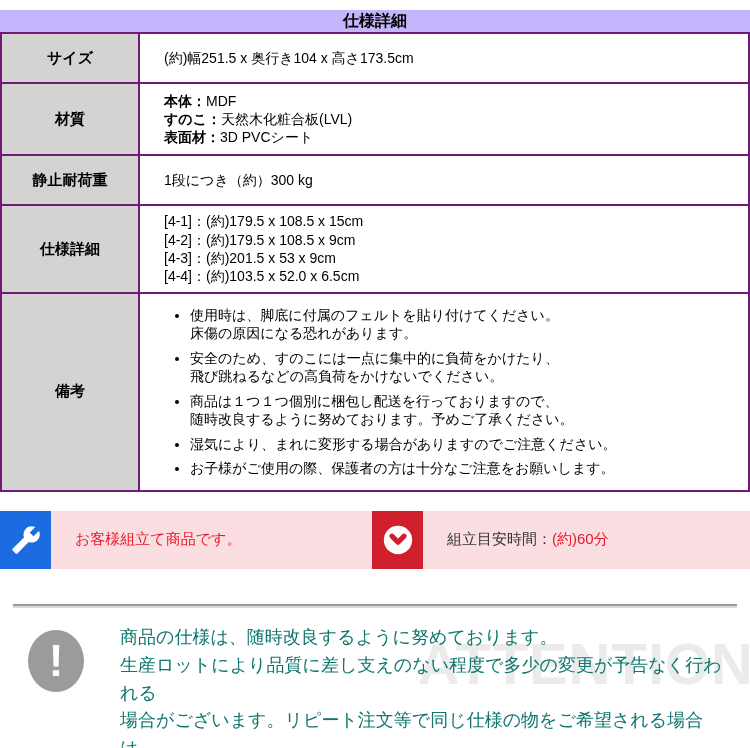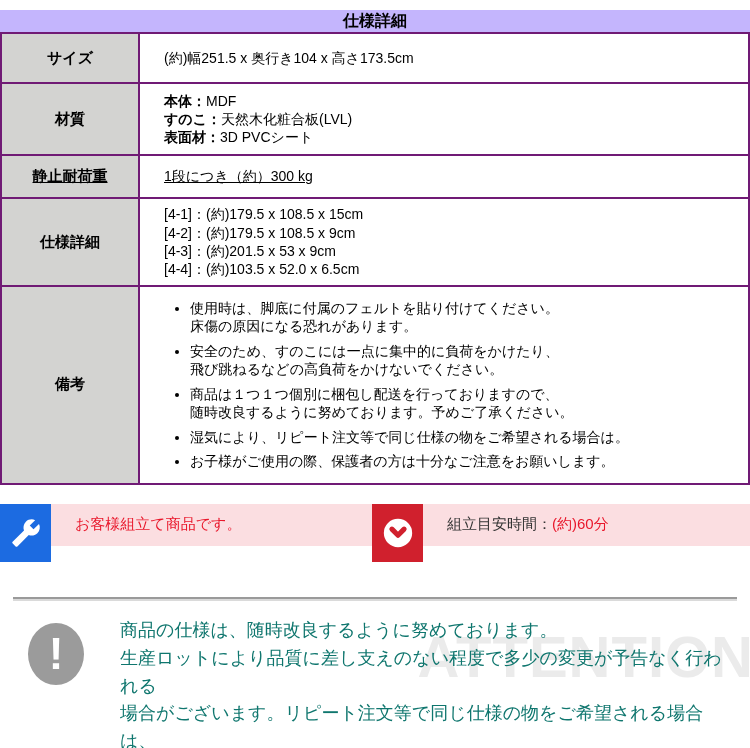--- a/index.html
+++ b/index.html
@@ -27,32 +27,32 @@
   table.spec-table th {
     width:138px; background:#d3d3d1; font-size:15px; font-weight:bold;
     text-align:center; vertical-align:middle; color:#000;
   }
   table.spec-table td {
     background:#fff; font-size:14px; padding:6px 10px 6px 24px;
     vertical-align:middle; line-height:1.3;
   }
   tr.row-size   { height:50px; }
   tr.row-material { height:72px; }
-  tr.row-load   { height:43px;text-decoration:underline; }
+  tr.row-load   { height:50px; }
   tr.row-package{ height:88px; }
   tr.row-notes  { height:187px; }
   .mat-line .mat-name { font-weight:bold; }
   .pkg-line { line-height:1.32; }
   ul.notes-list { margin:4px 0 4px 4px; padding-left:22px; }
   ul.notes-list li { margin:6px 0; line-height:1.32; }
   ul.notes-list li span { white-space:pre-line; }
 
   
   .callouts { display:flex; margin-top:19px; height:58px; }
-  .callout { display:flex; height:42px; }
+  .callout { display:flex; height:58px; }
   .callout-assembly { width:372px; }
   .callout-time { flex:1;border-radius:9px; }
   .icon-box { width:51px; height:58px; display:flex; align-items:center; justify-content:center; flex:none; }
   .icon-box.blue { background:#1c6be1; }
   .icon-box.red  { background:#d0202d; }
   .callout-body {
     flex:1; background:#fbdee1; display:flex; align-items:center;
     padding-left:24px; font-size:15px;
   }
   .red-text  { color:#e9172b; }
@@ -118,21 +118,21 @@
     <tr class="row-notes">
       <th>備考</th>
       <td>
         <ul class="notes-list">
           <li><span>使用時は、脚底に付属のフェルトを貼り付けてください。
 床傷の原因になる恐れがあります。</span></li>
           <li><span>安全のため、すのこには一点に集中的に負荷をかけたり、
 飛び跳ねるなどの高負荷をかけないでください。</span></li>
           <li><span>商品は１つ１つ個別に梱包し配送を行っておりますので、
 随時改良するように努めております。予めご了承ください。</span></li>
-          <li><span>湿気により、リピート注文等で同じ仕様の物をご希望される場合は。</span></li>
+          <li><span>湿気により、まれに変形する場合がありますのでご注意ください。</span></li>
           <li><span>お子様がご使用の際、保護者の方は十分なご注意をお願いします。</span></li>
         </ul>
       </td>
     </tr>
   </tbody>
     </table>
 
   <div class="callouts">
     <div class="callout callout-assembly">
       <div class="icon-box blue">

